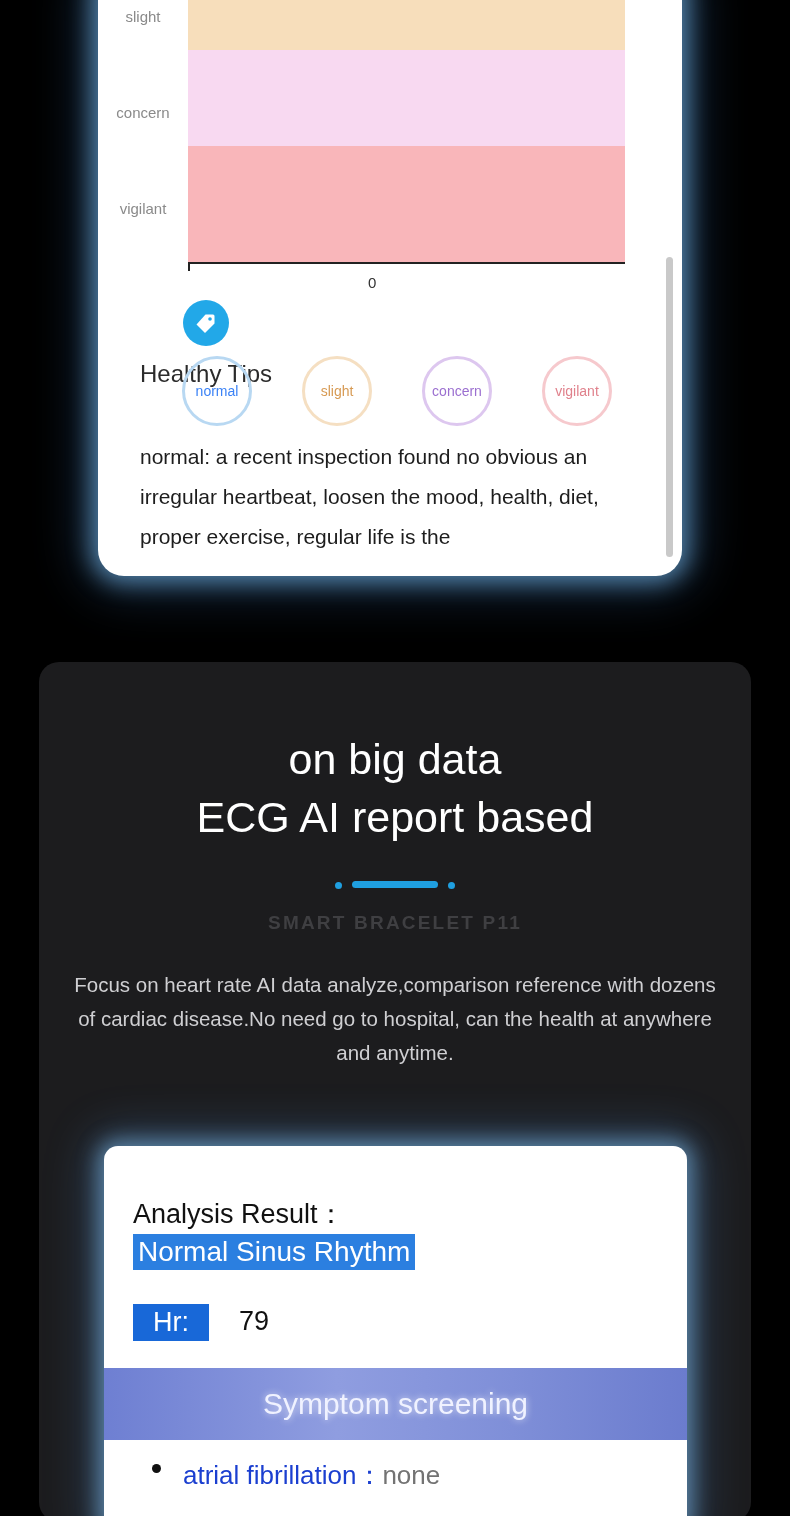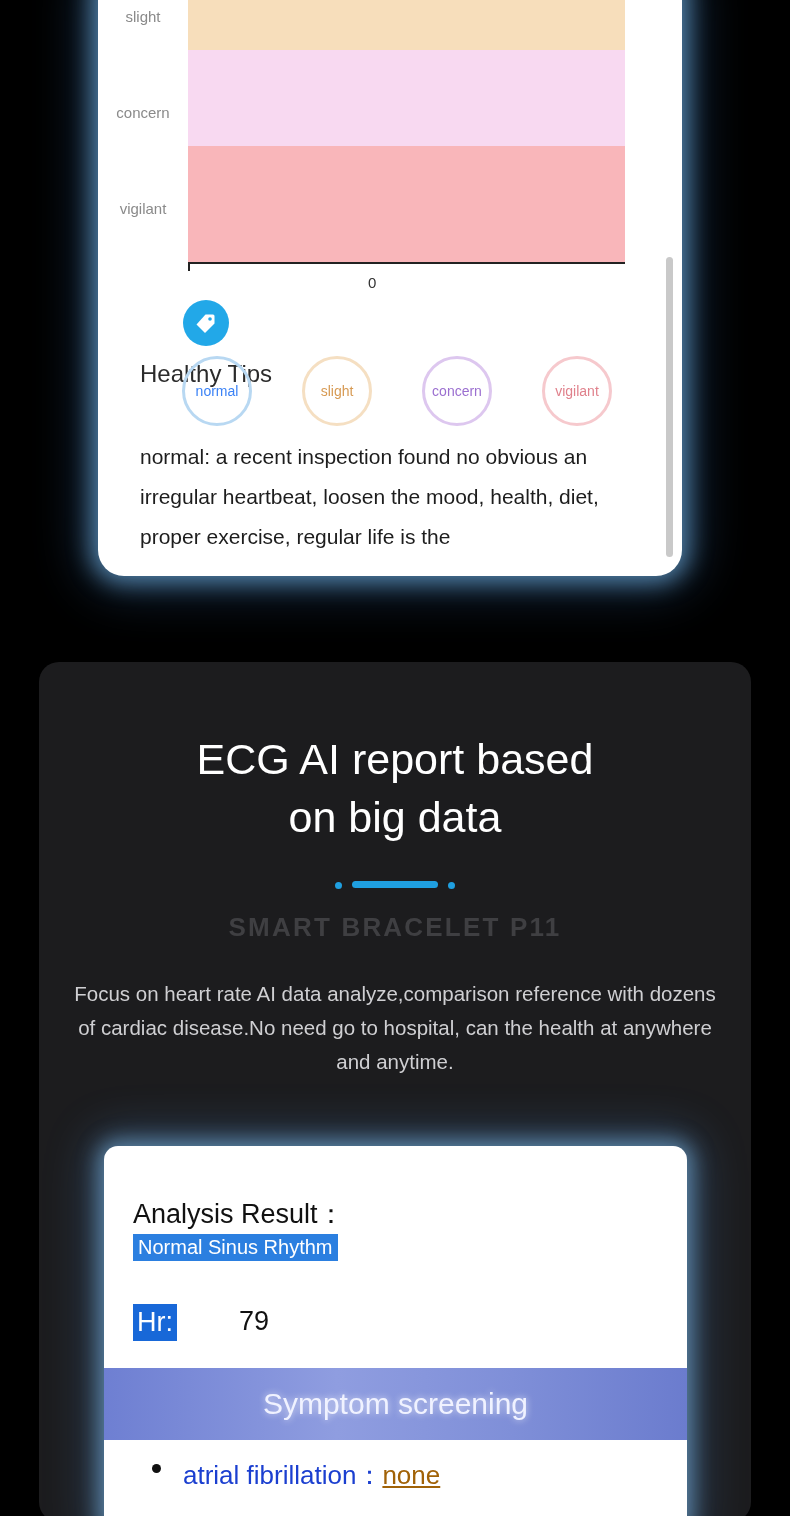--- a/index.html
+++ b/index.html
@@ -177,21 +177,21 @@
     top: 1px;
     width: 86px;
     height: 7px;
     border-radius: 4px;
     background: #1f9fe0;
   }
   .subhead {
     margin-top: 22px;
     text-align: center;
     color: #3f3f42;
-    font-size: 26px;
+    font-size: 19px;
     letter-spacing: 2.2px;
     font-weight: 700;
   }
   .paragraph {
     margin: 34px auto 0;
     width: 650px;
     text-align: center;
     color: #cfcfd2;
     font-size: 20.5px;
     line-height: 34px;
@@ -214,33 +214,33 @@
     position: absolute;
     left: 29px;
     top: 50px;
     font-size: 27px;
     color: #111;
   }
   .analysis-value {
     position: absolute;
     left: 29px;
     top: 88px;
-    font-size: 20px;
+    font-size: 28px;
     color: #ffffff;
     background: #2b7fe0;
     padding: 2px 5px;
   }
   .hr-label {
     position: absolute;
     left: 29px;
     top: 158px;
     font-size: 27px;
     color: #ffffff;
     background: #1868d8;
-    padding: 3px 4px;
+    padding: 3px 20px;
   }
   .hr-value {
     position: absolute;
     left: 135px;
     top: 160px;
     font-size: 27px;
     color: #111;
   }
   .symptom-bar {
     position: absolute;
@@ -270,21 +270,21 @@
   }
   .bullet {
     display: inline-block;
     width: 9px; height: 9px;
     border-radius: 50%;
     background: #111;
     margin-right: 22px;
     position: relative;
     top: -7px;
   }
-  .symptom-none { color: #a16207; text-decoration: underline; }
+  .symptom-none { color: #737373; }
 </style>
 </head>
 <body>
 
 <div class="page">
 
   <div class="phone-top">
 
     <div class="chart-area">
       <div class="y-labels">
@@ -321,22 +321,22 @@
       <div class="circ" style="border-color:#f6c9cd;color:#e0818c;">vigilant</div>
     </div>
 
     <div class="tips-text">normal: a recent inspection found no obvious an irregular heartbeat, loosen the mood, health, diet, proper exercise, regular life is the</div>
 
     <div class="scrollbar"></div>
   </div>
 
   <div class="dark-card">
     <div class="headline">
+      <div>on big data</div>
       <div>ECG AI report based</div>
-      <div>on big data</div>
     </div>
 
     <div class="divider">
       <div class="dot left"></div>
       <div class="bar"></div>
       <div class="dot right"></div>
     </div>
 
     <div class="subhead">SMART BRACELET P11</div>
 

